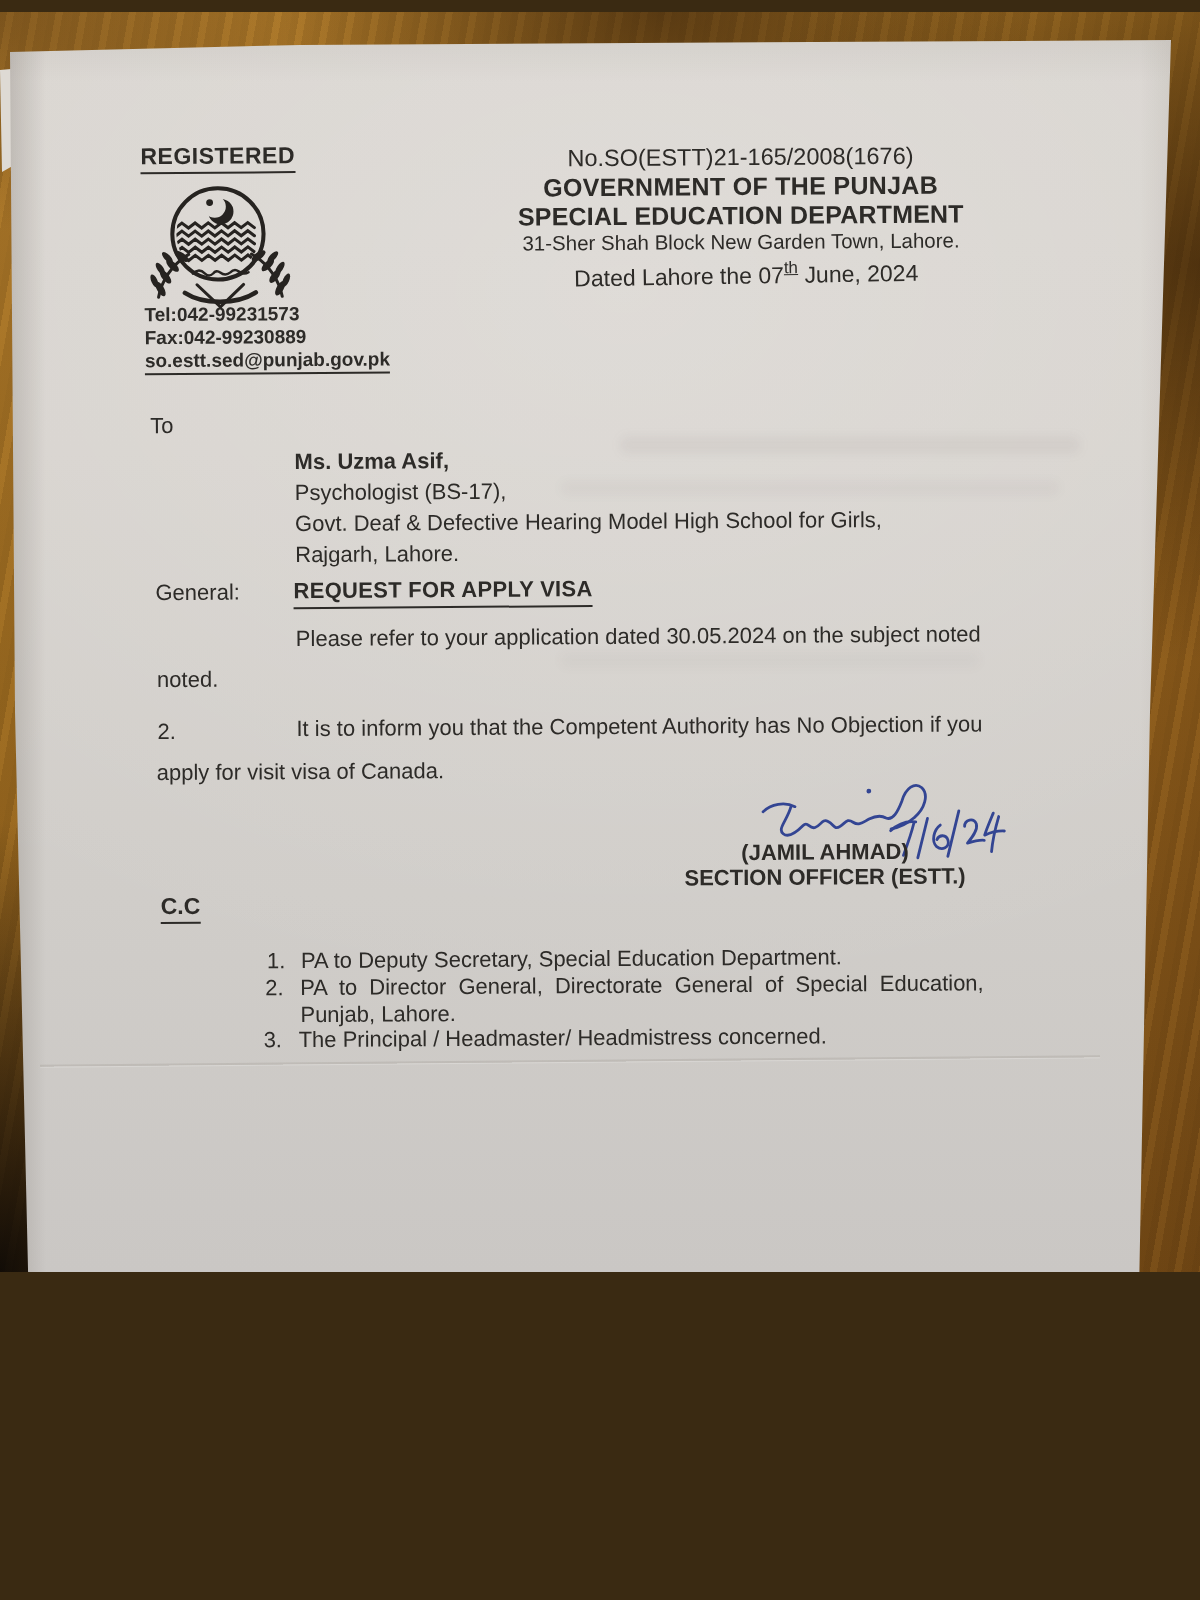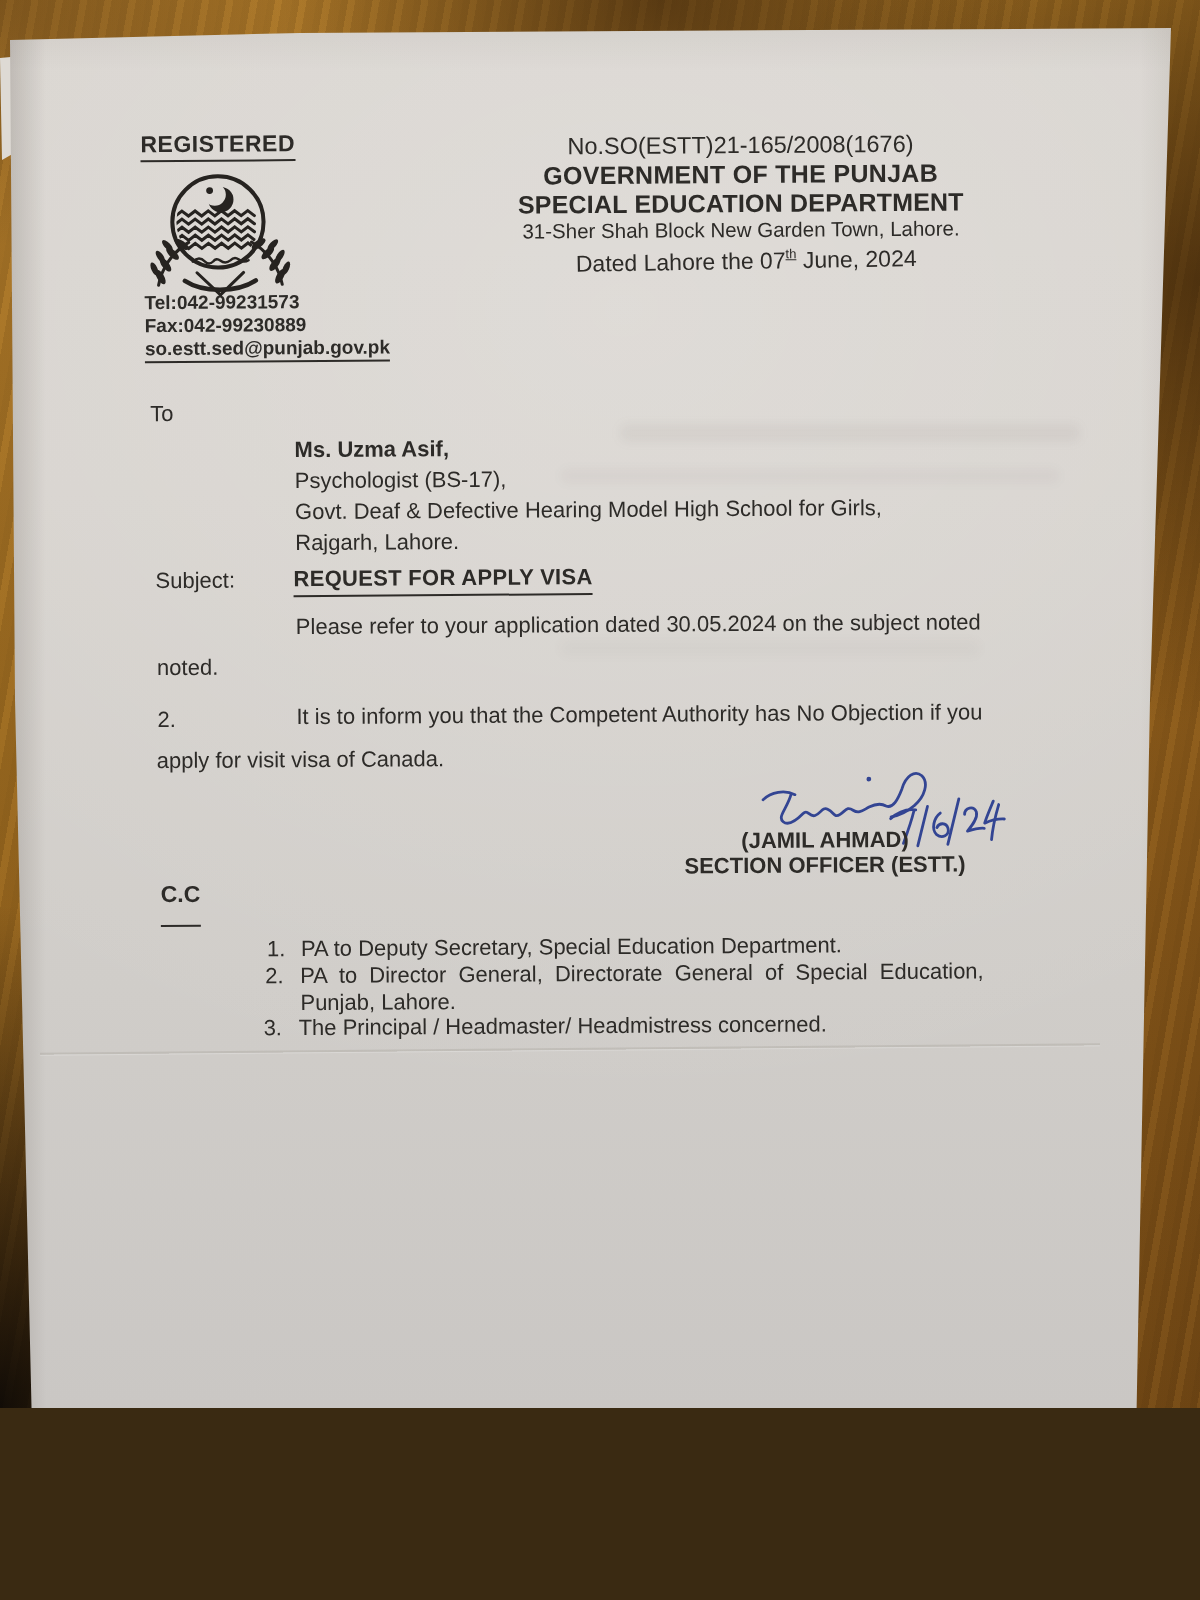--- a/index.html
+++ b/index.html
@@ -1,25 +1,26 @@
 <!DOCTYPE html>
 <html><head>
 <meta charset="utf-8">
 <style>
   html,body{margin:0;padding:0;background:#3a2a12;}
   #page{
-    position:relative;width:1200px;height:1408px;overflow:hidden;
+    position:relative;width:1200px;height:1260px;overflow:hidden;
     font-family:"Liberation Sans",sans-serif;
     background:
       radial-gradient(60% 45% at 100% 20%, rgba(30,15,4,0.55), transparent 70%),
       radial-gradient(45% 28% at 55% 0%, rgba(35,18,5,0.55), transparent 70%),
       radial-gradient(40% 55% at 0% 100%, rgba(8,6,5,0.92), transparent 65%),
       radial-gradient(35% 25% at 0% 0%, rgba(50,28,8,0.35), transparent 70%),
       repeating-linear-gradient(100deg, rgba(60,35,8,0.12) 0 7px, rgba(205,145,60,0.10) 7px 14px, rgba(90,55,15,0.12) 14px 24px),
       linear-gradient(150deg, #b07c2c 0%, #9a6a20 35%, #8a5a1a 65%, #6f4614 100%);
+    margin-top: 12px;
   }
   .under-sheet{
     position:absolute;inset:0;background:#dedad4;
     clip-path:polygon(0px 58px, 260px 34px, 264px 50px, 16px 152px, 2px 160px);
   }
   #paper{
     position:absolute;inset:0;
     clip-path:polygon(10px 40px, 300px 33px, 1171px 28px, 1150px 700px, 1133px 1600px, 36px 1600px, 15px 700px);
     background:
       radial-gradient(120% 80% at 52% 22%, rgba(255,255,255,0.18), transparent 72%),
@@ -34,39 +35,39 @@
   .ghost{position:absolute;background:rgba(108,103,98,0.07);filter:blur(5px);border-radius:8px;}
   #content{position:absolute;inset:0;transform:rotate(-0.4deg);transform-origin:600px 800px;color:#2d2b28;}
   .abs{position:absolute;white-space:nowrap;}
   .registered{left:145px;top:128px;font-size:23px;font-weight:bold;letter-spacing:0.5px;
     border-bottom:2.5px solid #2d2b28;padding-bottom:2px;}
   .refno{left:495px;top:133px;width:500px;text-align:center;font-size:23.5px;}
   .dept1{left:495px;top:161px;width:500px;text-align:center;font-size:25px;font-weight:bold;letter-spacing:0.3px;}
   .dept2{left:495px;top:190px;width:500px;text-align:center;font-size:25px;font-weight:bold;letter-spacing:0.2px;}
   .deptaddr{left:495px;top:219px;width:500px;text-align:center;font-size:20.5px;}
   .dateline{left:520px;top:249px;width:460px;text-align:center;font-size:23px;transform:rotate(-0.55deg);}
-  .dateline sup{font-size:13px;position:relative;top:-1px;text-decoration:underline;}
+  .dateline sup{font-size:17px;position:relative;top:-1px;text-decoration:underline;}
   .contact{left:148px;top:288px;font-size:19px;font-weight:bold;line-height:23px;}
   .contact .email{border-bottom:2px solid #2d2b28;padding-bottom:1px;display:inline-block;}
   .to{left:153px;top:398px;font-size:22px;}
   .recipient{left:297px;top:432px;font-size:22px;line-height:31px;}
   .recipient .name{font-weight:bold;}
   .subj-label{left:157px;top:565px;font-size:22px;}
   .subj-text{left:295px;top:564px;font-size:22px;font-weight:bold;letter-spacing:0.3px;
     border-bottom:2.5px solid #2d2b28;padding-bottom:3px;}
   .body-text{font-size:22px;}
   .p1l1{left:297px;top:612px;}
   .p1l2{left:158px;top:652px;}
   .p2num{left:158px;top:704px;}
   .p2l1{left:297px;top:702px;}
   .p2l2{left:157px;top:745px;}
   .sig-svg{left:745px;top:763px;width:285px;height:95px;position:absolute;}
   .signer-name{left:741px;top:829px;font-size:22px;font-weight:bold;}
   .signer-title{left:684px;top:854px;font-size:22px;font-weight:bold;}
-  .cc-label{left:160px;top:878px;font-size:23px;font-weight:bold;border-bottom:2.5px solid #2d2b28;padding-bottom:17px;}
+  .cc-label{left:160px;top:878px;font-size:23px;font-weight:bold;border-bottom:2.5px solid #2d2b28;padding-bottom:2px;}
   .cc-num{font-size:22px;}
   .cc-line{font-size:22px;}
   .n1{left:266px;top:934px;} .t1{left:300px;top:934px;}
   .n2{left:264px;top:961px;} .t2a{left:299px;top:961px;word-spacing:6px;} .t2b{left:299px;top:988px;}
   .n3{left:262px;top:1013px;} .t3{left:297px;top:1013px;}
   .crest{position:absolute;left:148px;top:165px;width:152px;height:140px;}
   .ink{stroke:#262320;fill:none;stroke-linecap:round;}
   .sig-ink{stroke:#2b3e90;fill:none;stroke-linecap:round;stroke-linejoin:round;opacity:0.95;}
 </style>
 </head>
@@ -144,21 +145,21 @@
 
     <div class="abs to">To</div>
 
     <div class="abs recipient">
       <div class="name">Ms. Uzma Asif,</div>
       <div>Psychologist (BS-17),</div>
       <div>Govt. Deaf &amp; Defective Hearing Model High School for Girls,</div>
       <div>Rajgarh, Lahore.</div>
     </div>
 
-    <div class="abs subj-label">Subject:</div>
+    <div class="abs subj-label">General:</div>
     <div class="abs subj-text">REQUEST FOR APPLY VISA</div>
 
     <div class="abs body-text p1l1">Please refer to your application dated 30.05.2024 on the subject noted</div>
     <div class="abs body-text p1l2">noted.</div>
 
     <div class="abs body-text p2num">2.</div>
     <div class="abs body-text p2l1">It is to inform you that the Competent Authority has No Objection if you</div>
     <div class="abs body-text p2l2">apply for visit visa of Canada.</div>
 
     <svg class="sig-svg" viewBox="0 0 285 95" aria-label="7/6/24">

